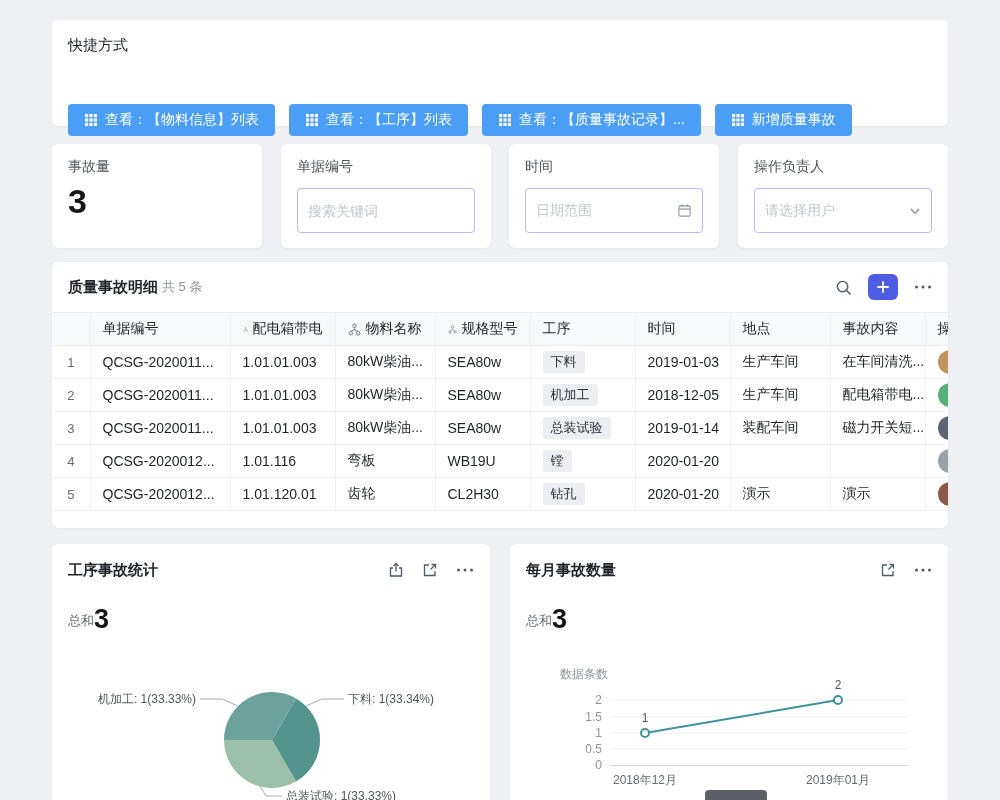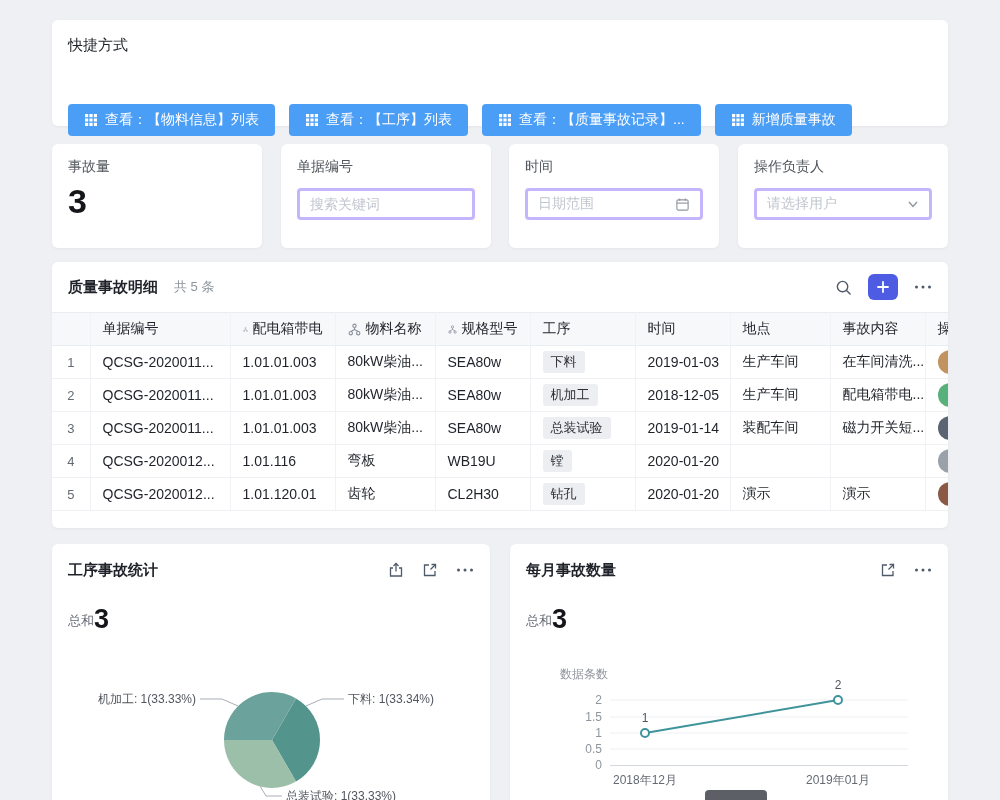--- a/index.html
+++ b/index.html
@@ -30,33 +30,33 @@
     background:#4b9ef5; color:#fff; border:none; border-radius:4px;
     font-size:14px; font-family:inherit; cursor:pointer; white-space:nowrap;margin-top:32px;
   }
 
   
   .stat-card { top:144px; width:210px; height:104px; padding:14px 16px; }
   #stat-1 { left:52px; } #stat-2 { left:281px; } #stat-3 { left:509px; } #stat-4 { left:738px; }
   .stat-label { font-size:14px; color:#51565d; }
   .stat-value { margin-top:6px; font-size:34px; font-weight:bold; color:#141619; }
   .field {
-    margin-top:12px; height:32px; border:3px solid #c4b5fd; border-radius:4px;
+    margin-top:12px; height:45px; border:1px solid #c4b5fd; border-radius:4px;
     display:flex; align-items:center; justify-content:space-between;
     padding:0 10px; background:#fff; cursor:pointer;
   }
   .field input { border:none; outline:none; width:100%; font-size:14px; font-family:inherit; color:#1f2329; }
   .field input::placeholder { color:#c1c6cf; }
   .field .ph { font-size:14px; color:#c1c6cf; white-space:nowrap; }
 
   
   #card-table { left:52px; top:262px; width:896px; height:266px; overflow:hidden; }
   .table-head { height:50px; display:flex; align-items:center; padding:0 16px; }
   .table-title { font-size:15px; font-weight:bold; }
-  .table-count { margin-left:16px; font-size:13px; color:#8f959e; }
+  .table-count { margin-left:4px; font-size:13px; color:#8f959e; }
   .table-tools { margin-left:auto; display:flex; align-items:center; gap:16px; }
   .icon-btn { background:none; border:none; padding:0; display:flex; align-items:center; cursor:pointer; }
   .add-btn {
     width:30px; height:26px; background:#4e5be3; border:none; border-radius:6px;
     display:flex; align-items:center; justify-content:center; cursor:pointer;
   }
   .table-wrap { position:absolute; left:0; top:50px; right:0; bottom:0; overflow:hidden; }
   table { border-collapse:collapse; table-layout:fixed; width:983px; }
   th, td {
     height:33px; padding:0 12px; font-size:14px; text-align:left;

